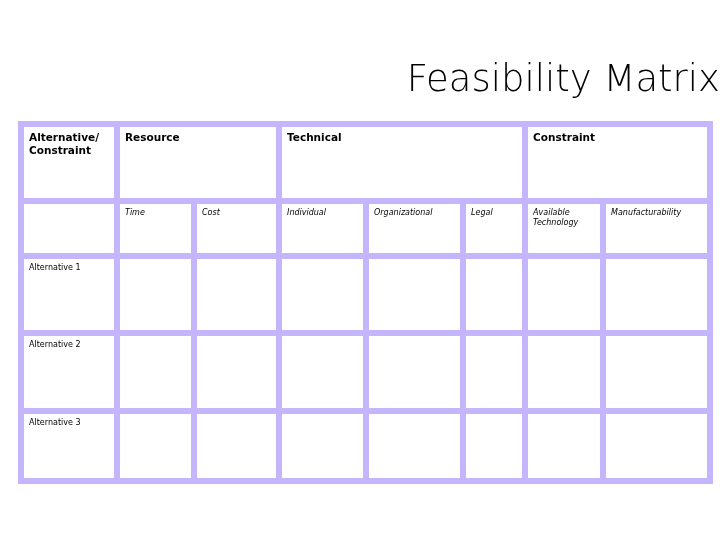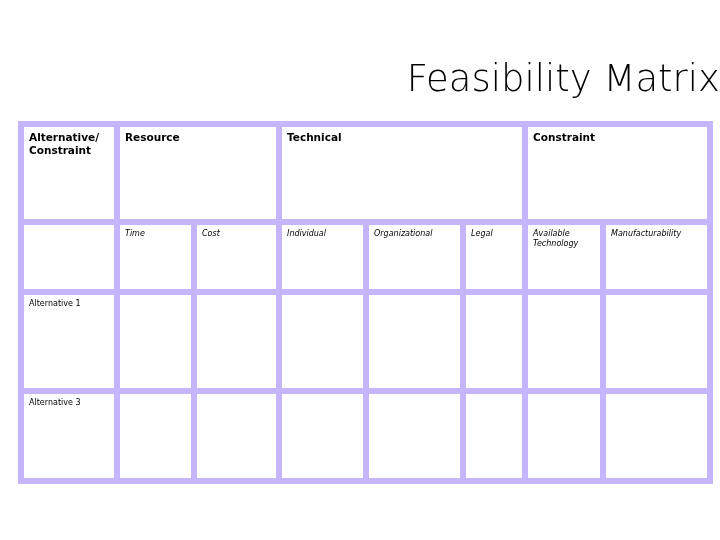--- a/index.html
+++ b/index.html
@@ -139,20 +139,30 @@
           <td>Alternative 1</td>
           <td class="cell-empty"></td>
           <td class="cell-empty"></td>
           <td class="cell-empty"></td>
           <td class="cell-empty"></td>
           <td class="cell-empty"></td>
           <td class="cell-empty"></td>
           <td class="cell-empty"></td>
         </tr>
 
+        <tr class="data-row">
+          <td>Alternative 2</td>
+          <td class="cell-empty"></td>
+          <td class="cell-empty"></td>
+          <td class="cell-empty"></td>
+          <td class="cell-empty"></td>
+          <td class="cell-empty"></td>
+          <td class="cell-empty"></td>
+          <td class="cell-empty"></td>
+        </tr>
 
         <tr class="data-row-last">
           <td>Alternative 3</td>
           <td class="cell-empty"></td>
           <td class="cell-empty"></td>
           <td class="cell-empty"></td>
           <td class="cell-empty"></td>
           <td class="cell-empty"></td>
           <td class="cell-empty"></td>
           <td class="cell-empty"></td>

